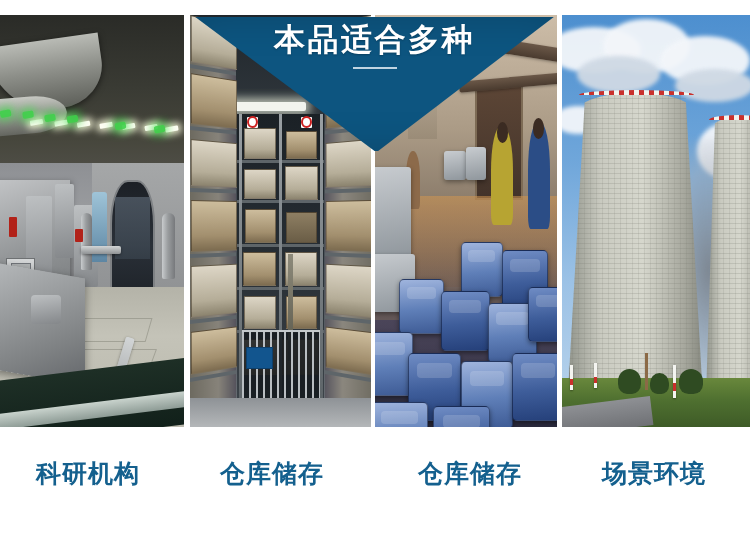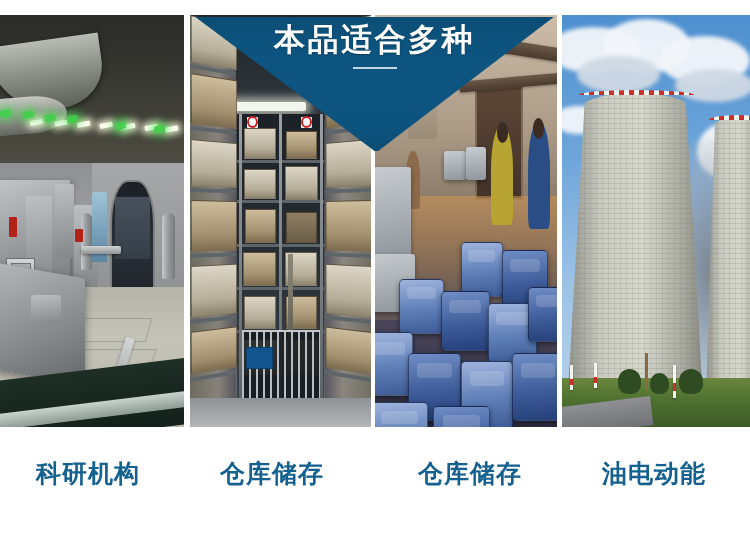--- a/index.html
+++ b/index.html
@@ -386,16 +386,16 @@
     <div class="banner-text">
       <div class="bline">本品适合多种</div>
       <div class="bdash"></div>
     </div>
   </div>
 
   <div class="captions">
     <div class="cap c1">科研机构</div>
     <div class="cap c2">仓库储存</div>
     <div class="cap c3">仓库储存</div>
-    <div class="cap c4">油电动能</div>
+    <div class="cap c4">场景环境</div>
   </div>
 
 </div>
 
 </body></html>

